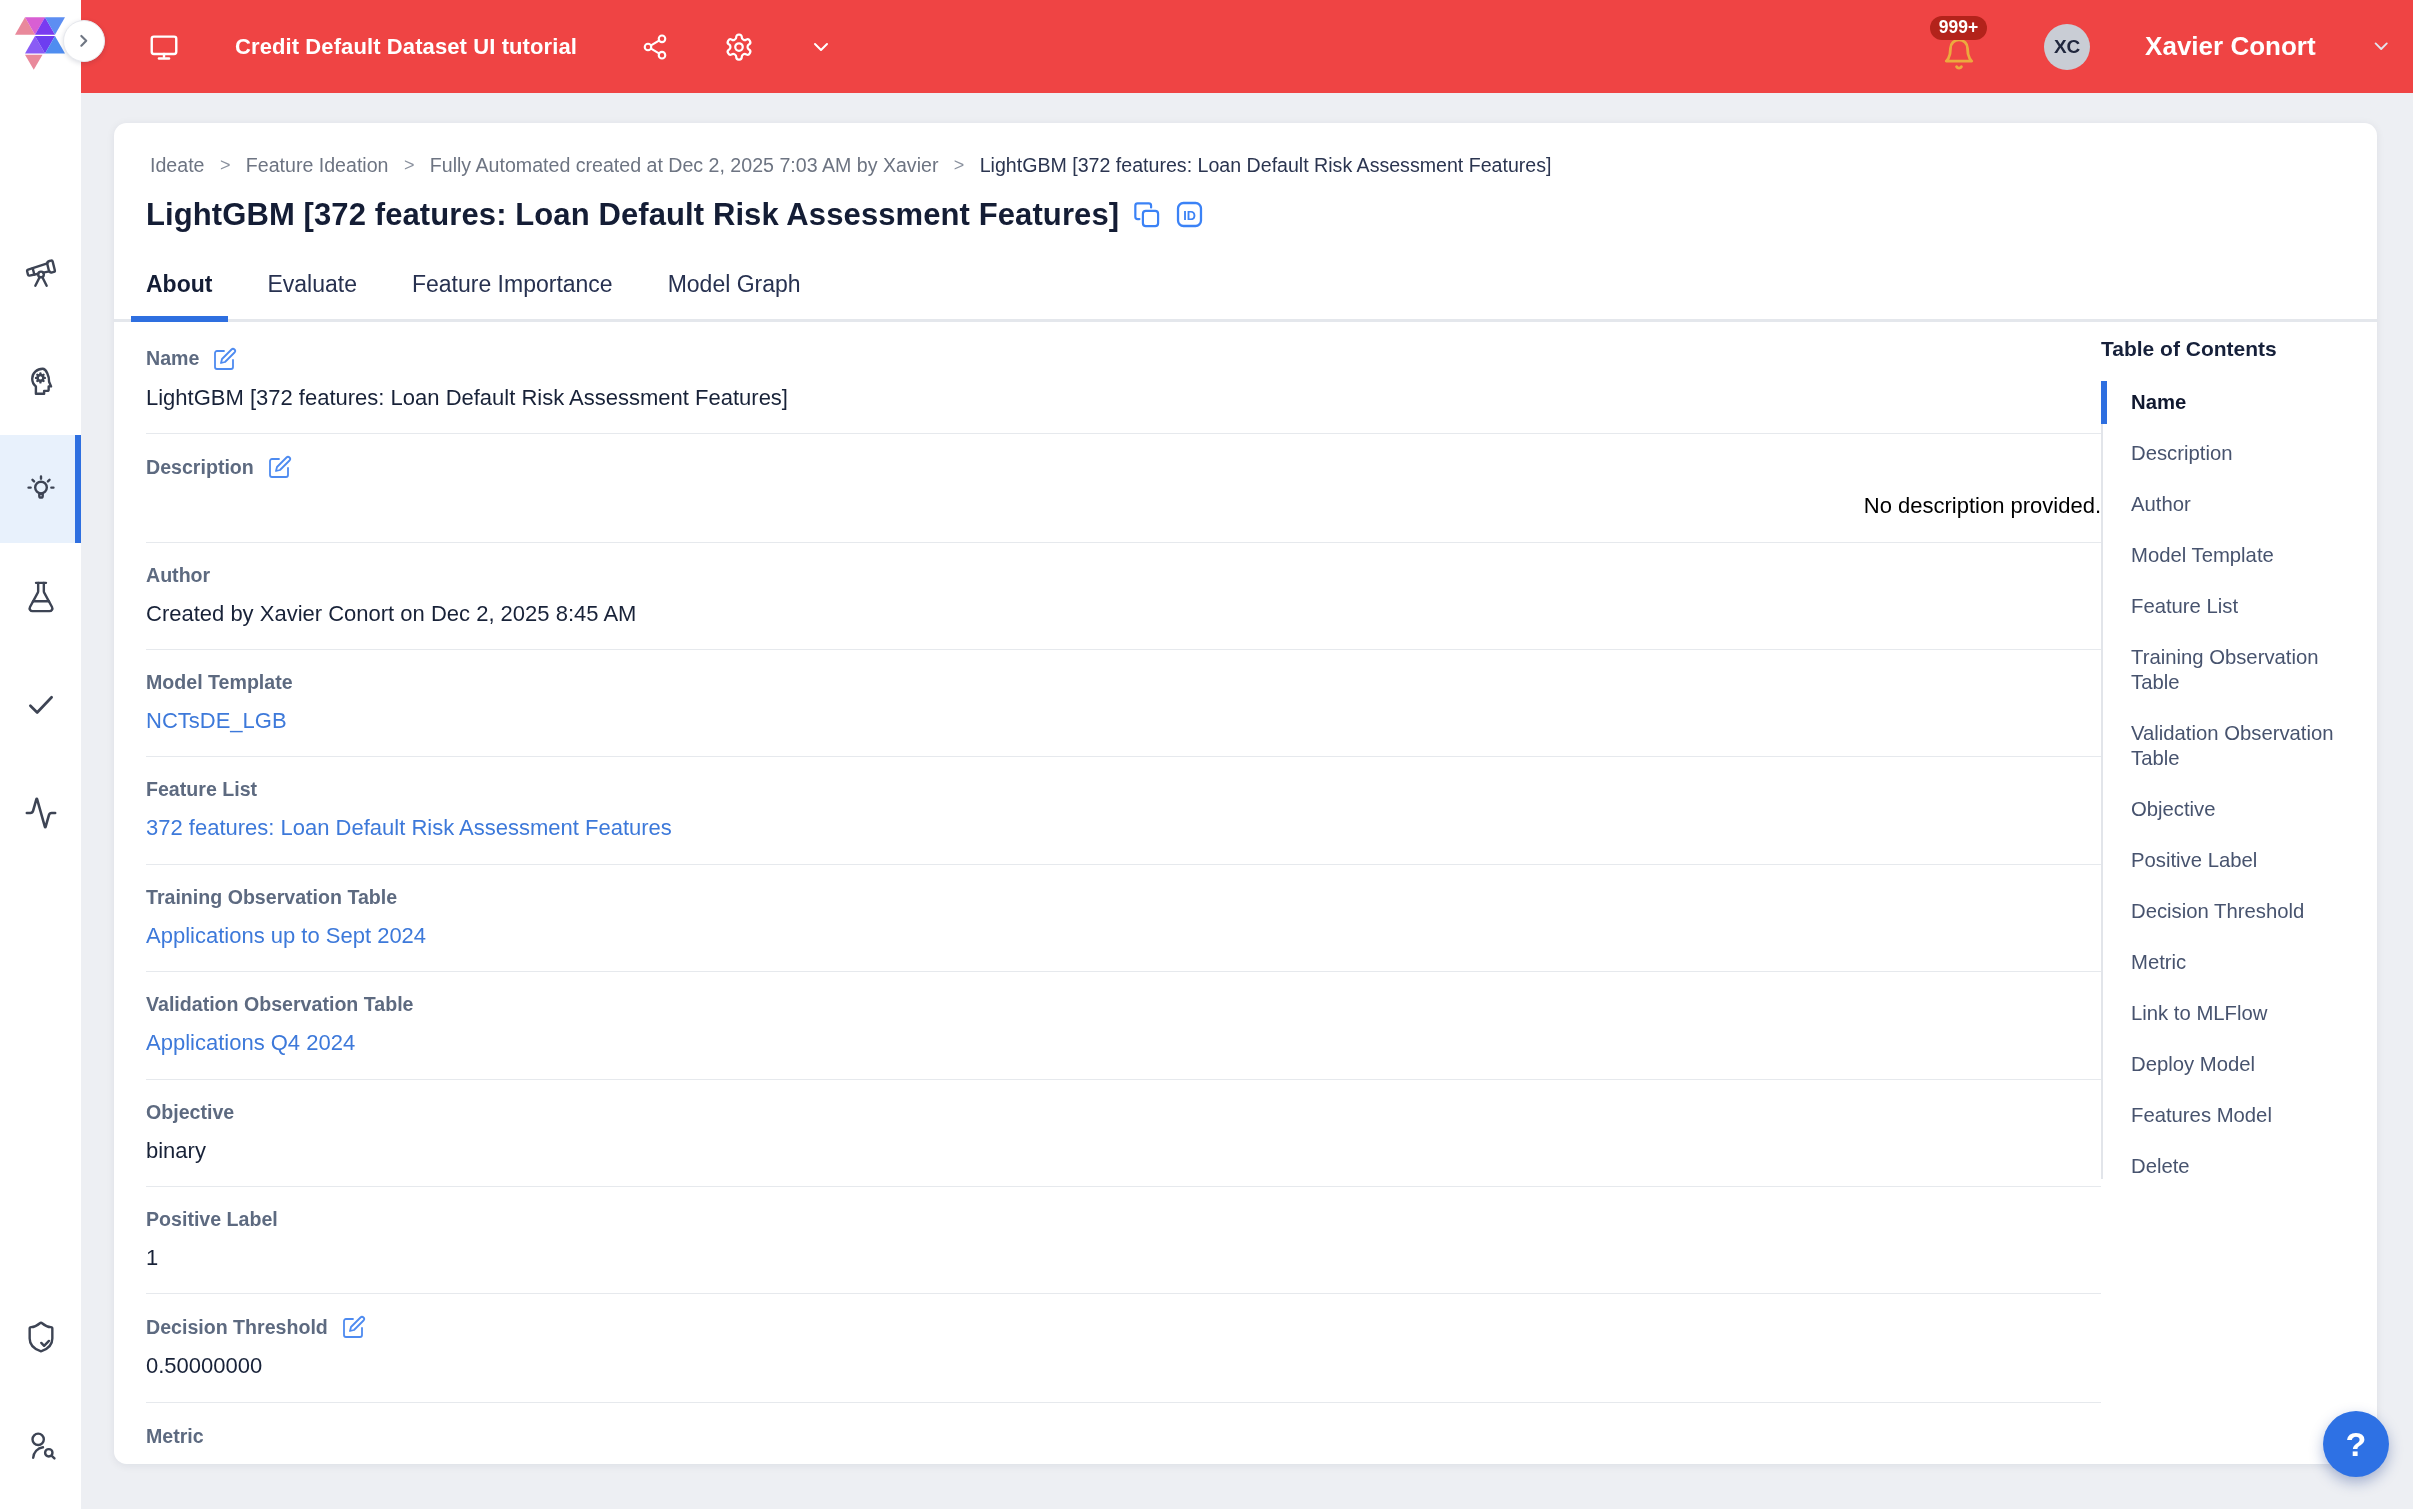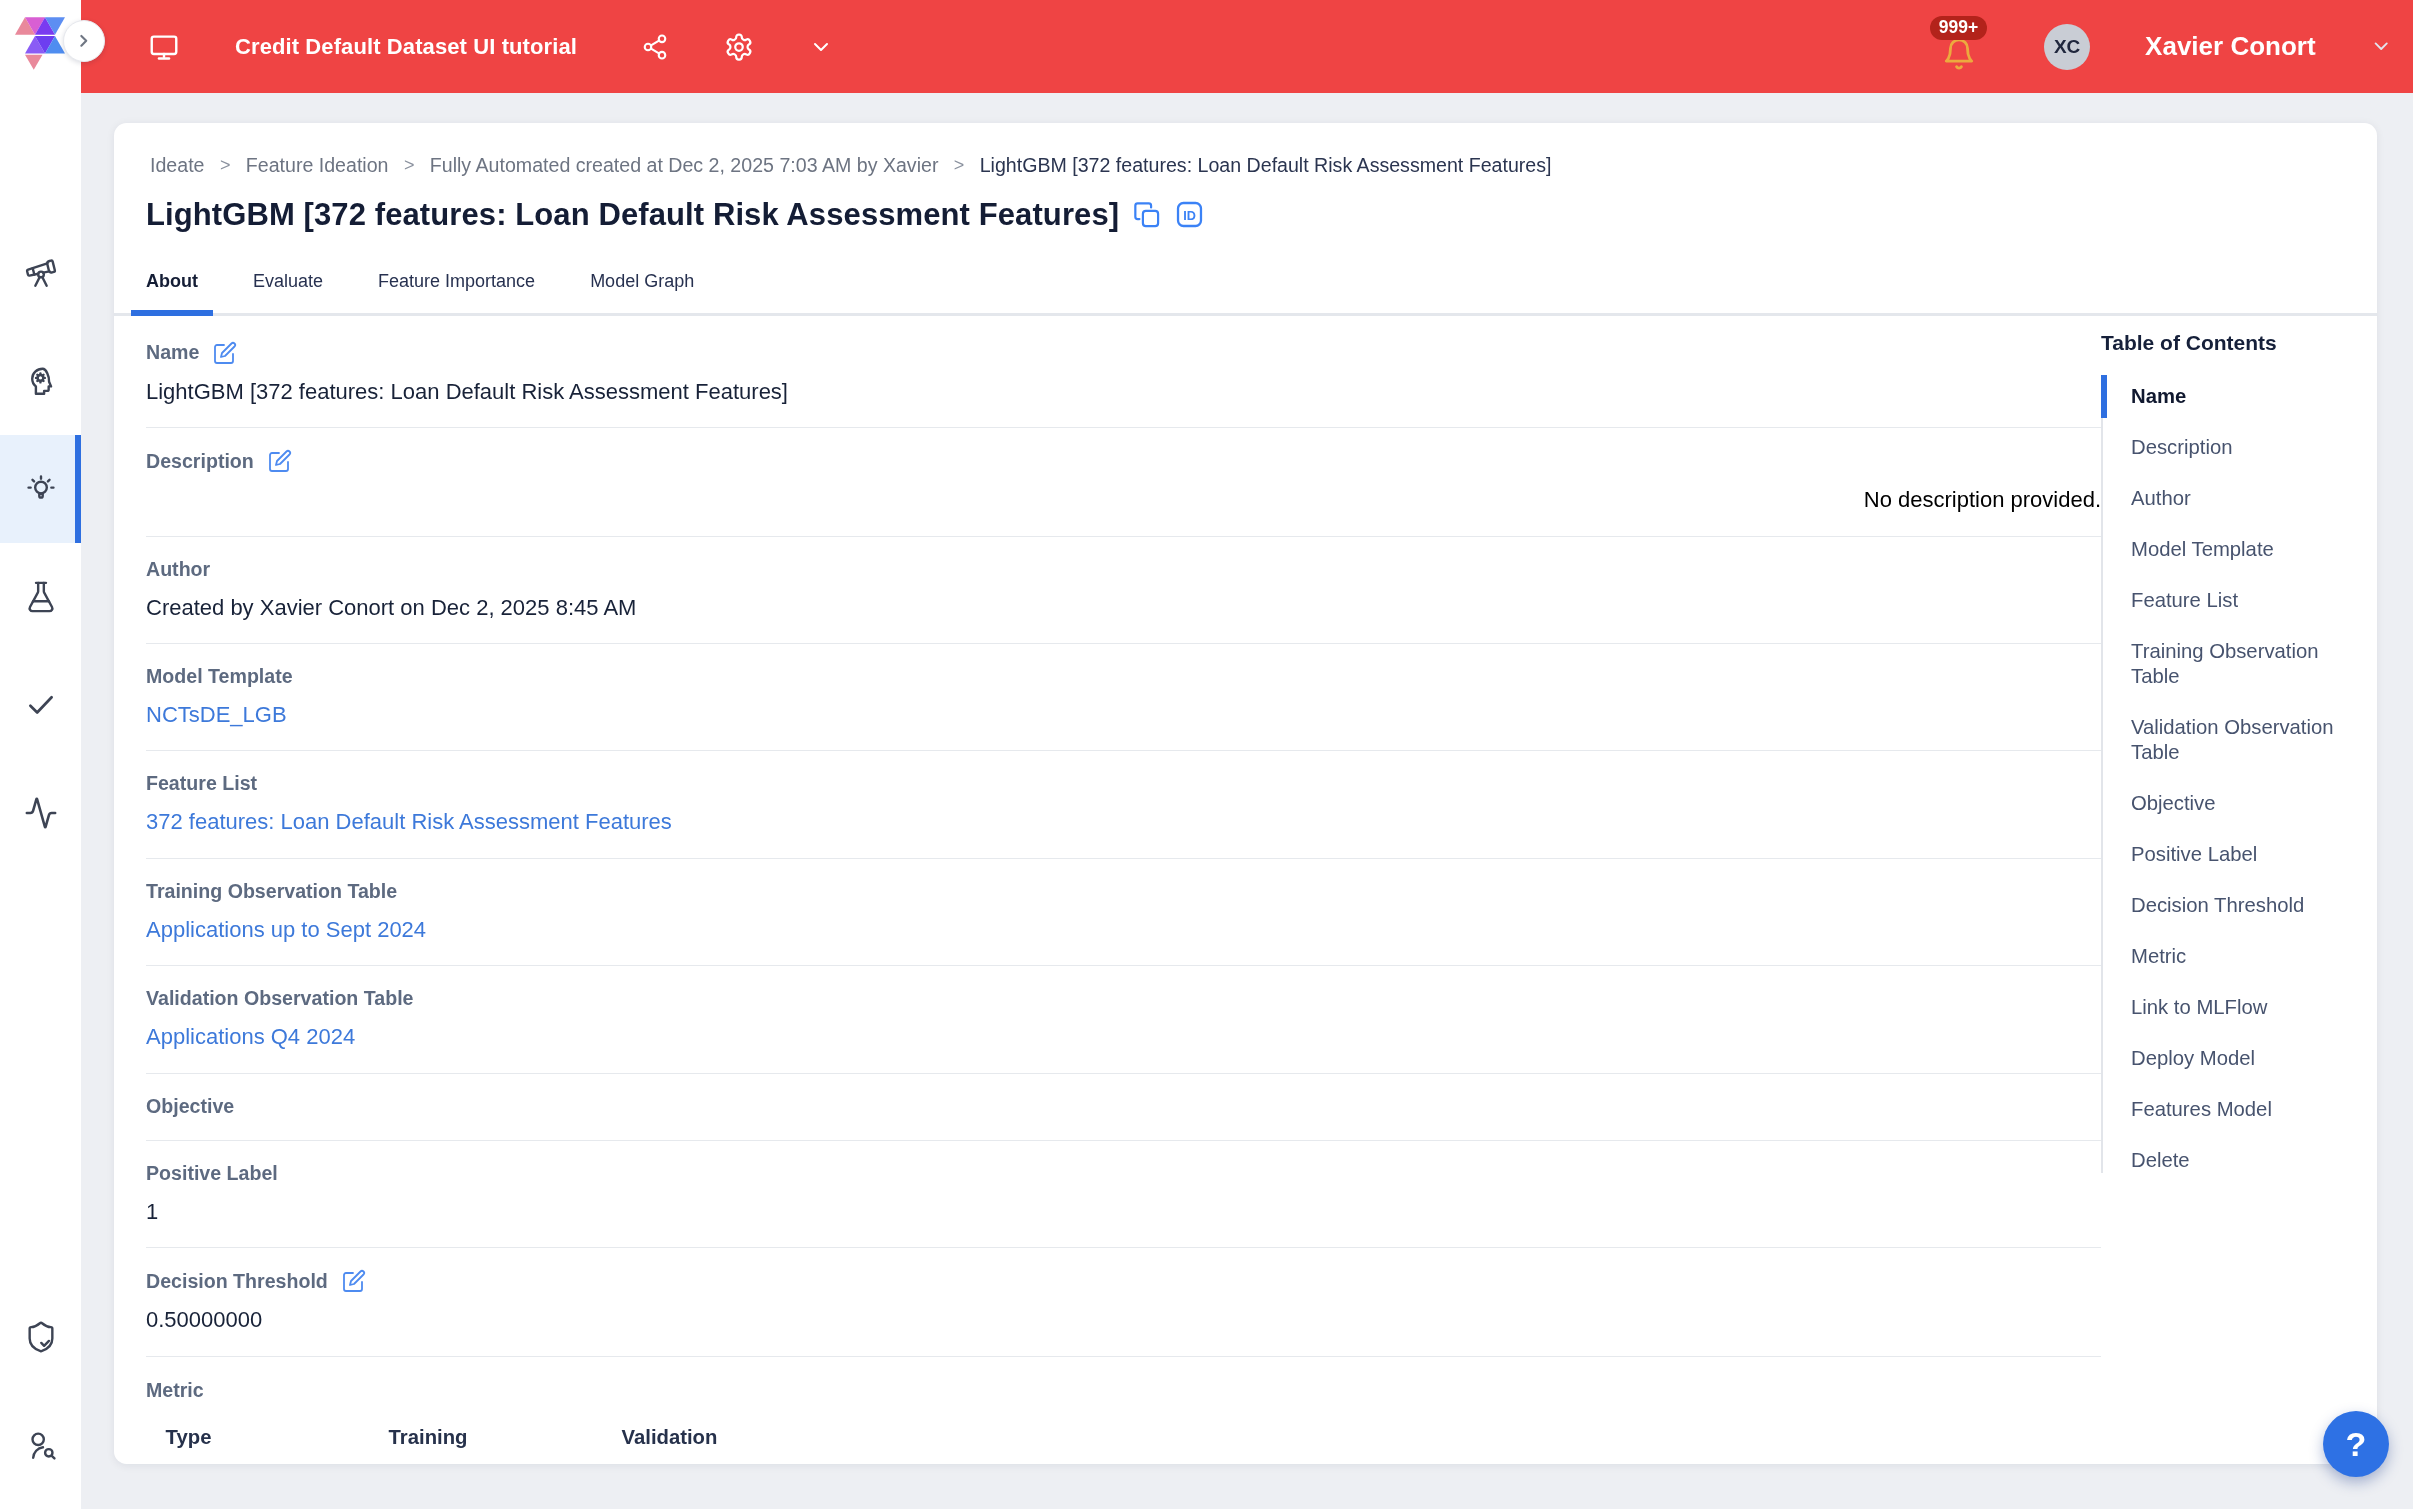--- a/index.html
+++ b/index.html
@@ -51,21 +51,21 @@
     border-radius:12.6px; box-shadow:0 1.4px 8.4px rgba(20,30,60,.07); overflow:hidden; z-index:10;
   }
   .breadcrumb { display:flex; align-items:center; gap:15.4px; padding:31px 36px 0; font-size:19.6px; color:#6d7482; flex-wrap:nowrap; }
   .crumb { cursor:pointer; white-space:nowrap; }
   .crumb.last { color:#2b3550; font-weight:500; }
   .crumb-sep { color:#8a919e; font-size:18px; }
   .title-row { display:flex; align-items:center; gap:14px; padding:0 32px; margin-top:19.6px; }
   .page-title { font-size:31px; font-weight:700; color:#141d35; letter-spacing:0.1px; }
   .title-icon { color:#3b82f6; cursor:pointer; display:flex; }
   .tabs { display:flex; padding:0 32px; margin-top:38px; border-bottom:3.5px solid #e4e7ec; }
-  .tab { font-size:18px; color:#273150; padding:0 0 21px; margin-right:55px; cursor:pointer; position:relative; }
+  .tab { font-size:23px; color:#273150; padding:0 0 21px; margin-right:55px; cursor:pointer; position:relative; }
   .tab.active { font-weight:700; color:#141d35; }
   .tab.active::after { content:''; position:absolute; left:-15.4px; right:-15.4px; bottom:-3.5px; height:6.3px; background:#2e6fe0; }
   .content { display:flex; padding:0 32px; margin-top:4.2px; }
   .fields { width:1955px; flex:none; }
   .field-row { padding:21px 0 22.4px; border-bottom:1.4px solid #e6e9ed; }
   .field-label-row { display:flex; align-items:center; gap:14px; }
   .field-label { font-size:19.6px; font-weight:600; color:#5d6a80; }
   .edit-btn { display:flex; color:#4e8bf0; cursor:pointer; }
   .edit-btn svg { width:24px; height:24px; }
   .field-value { font-size:22px; color:#182238; margin-top:14px; }
@@ -312,20 +312,21 @@
             <div class="field-row">
               <div class="field-label-row">
                 <span class="field-label">Validation Observation Table</span>
               </div>
               <div class="field-value link">Applications Q4 2024</div>
             </div>
             <div class="field-row">
               <div class="field-label-row">
                 <span class="field-label">Objective</span>
               </div>
+              <div class="field-value text">binary</div>
             </div>
             <div class="field-row">
               <div class="field-label-row">
                 <span class="field-label">Positive Label</span>
               </div>
               <div class="field-value text">1</div>
             </div>
             <div class="field-row">
               <div class="field-label-row">
                 <span class="field-label">Decision Threshold</span>

